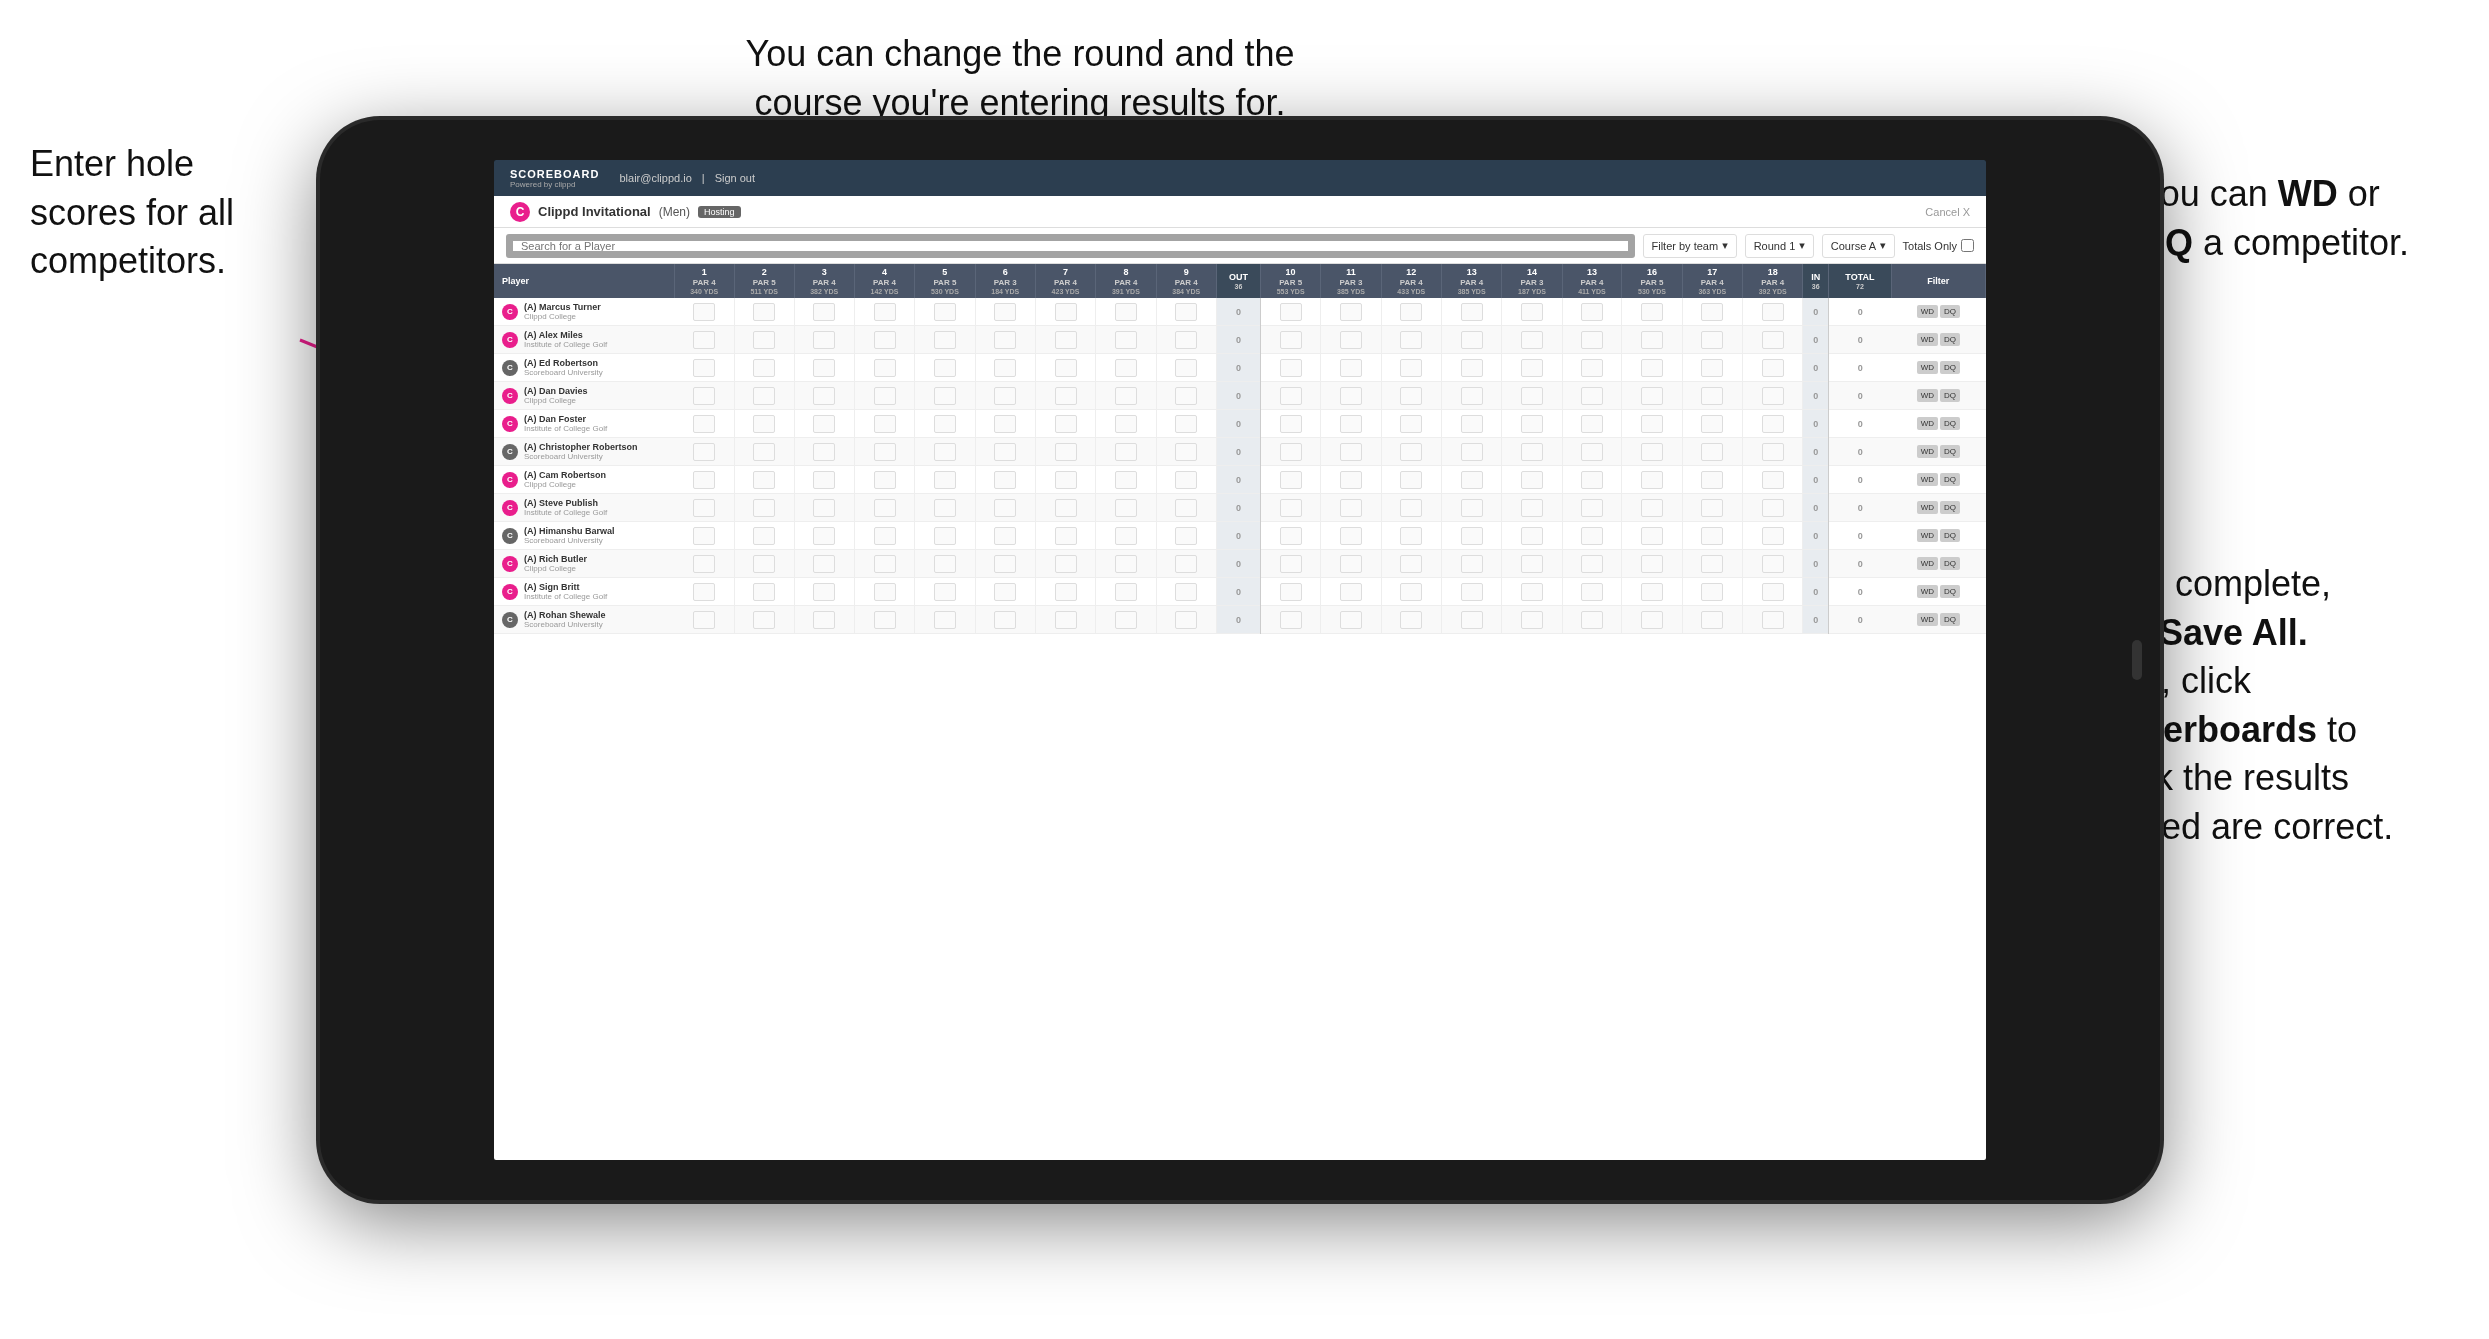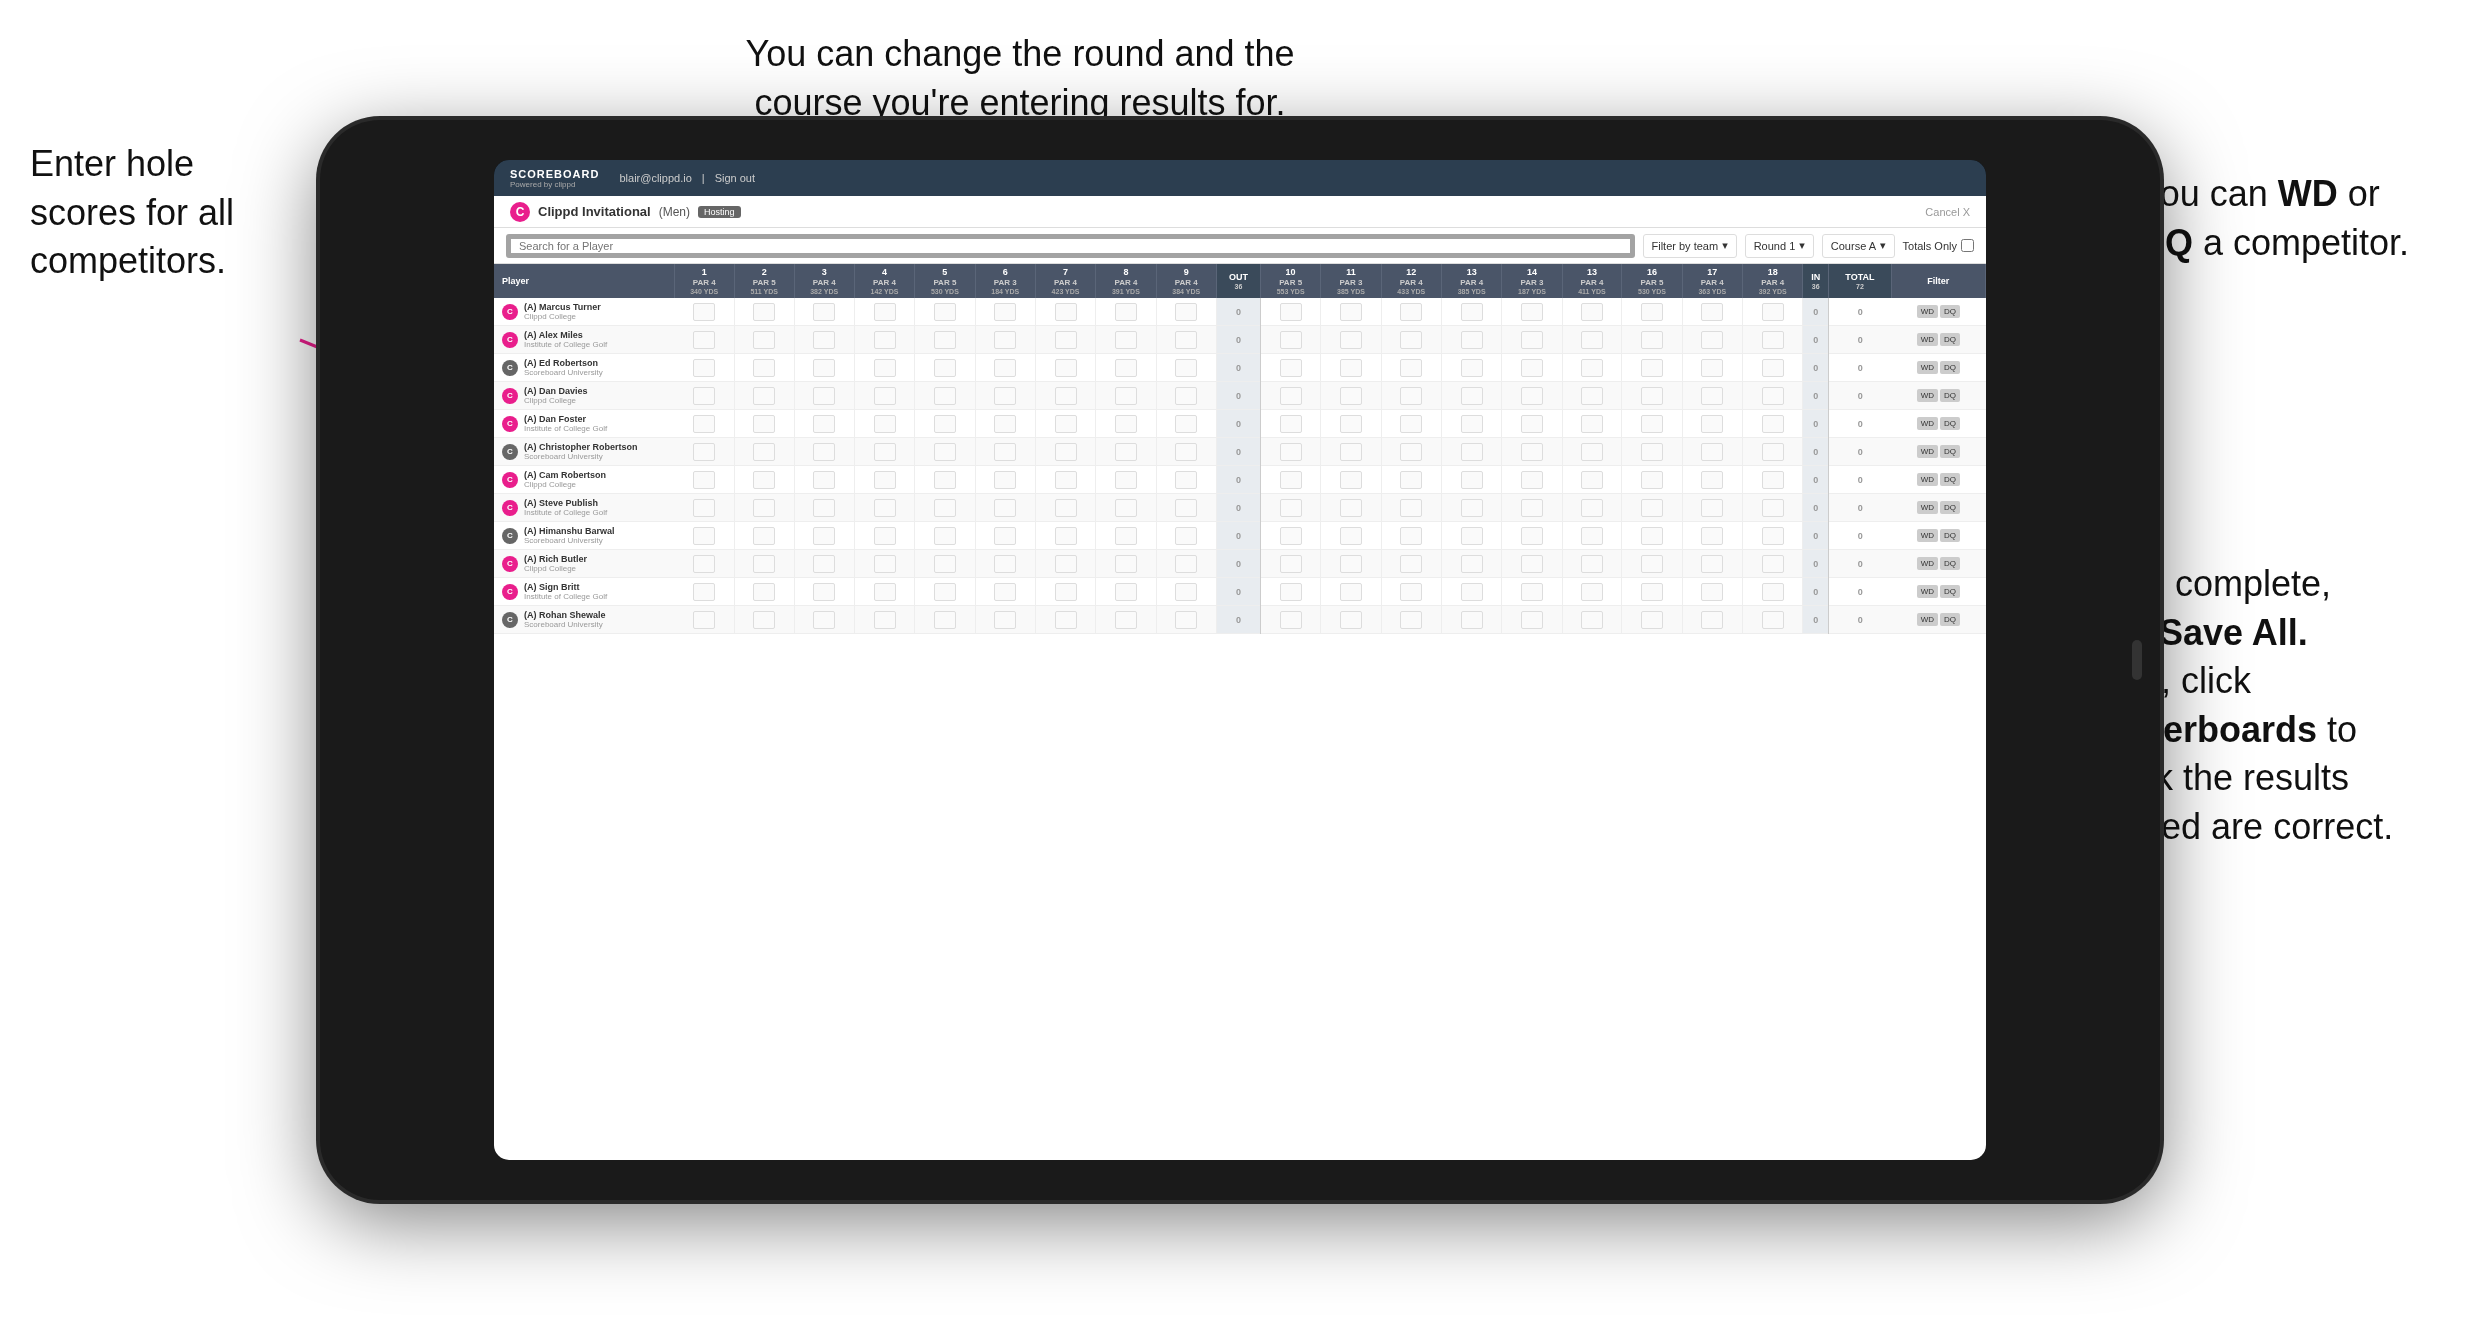--- a/index.html
+++ b/index.html
@@ -70,21 +70,21 @@
       box-shadow: 0 0 0 4px #2a2a2a, 0 20px 80px rgba(0,0,0,0.5);
       display: flex;
       align-items: center;
       justify-content: center;
     }
 
     .tablet-screen {
       width: 1492px;
       height: 1000px;
       background: #000000;
-      border-radius: 15px;
+      border-radius: 2px;
       overflow: hidden;
       display: flex;
       flex-direction: column;
     }
 
     
     .top-nav {
       background: #2c3e50;
       height: 36px;
       display: flex;
@@ -222,21 +222,21 @@
       align-items: center;
       padding: 0 12px;
       gap: 8px;
       border-bottom: 1px solid #ddd;
       flex-shrink: 0;
     }
 
     .search-input {
       flex: 1;
       height: 24px;
-      border: 5px solid #a3a3a3;
+      border: 7px solid #a3a3a3;
       border-radius: 3px;
       padding: 0 8px;
       font-size: 11px;
       color: #999;
     }
 
     .filter-dropdown {
       height: 24px;
       border: 1px solid #ddd;
       border-radius: 3px;

